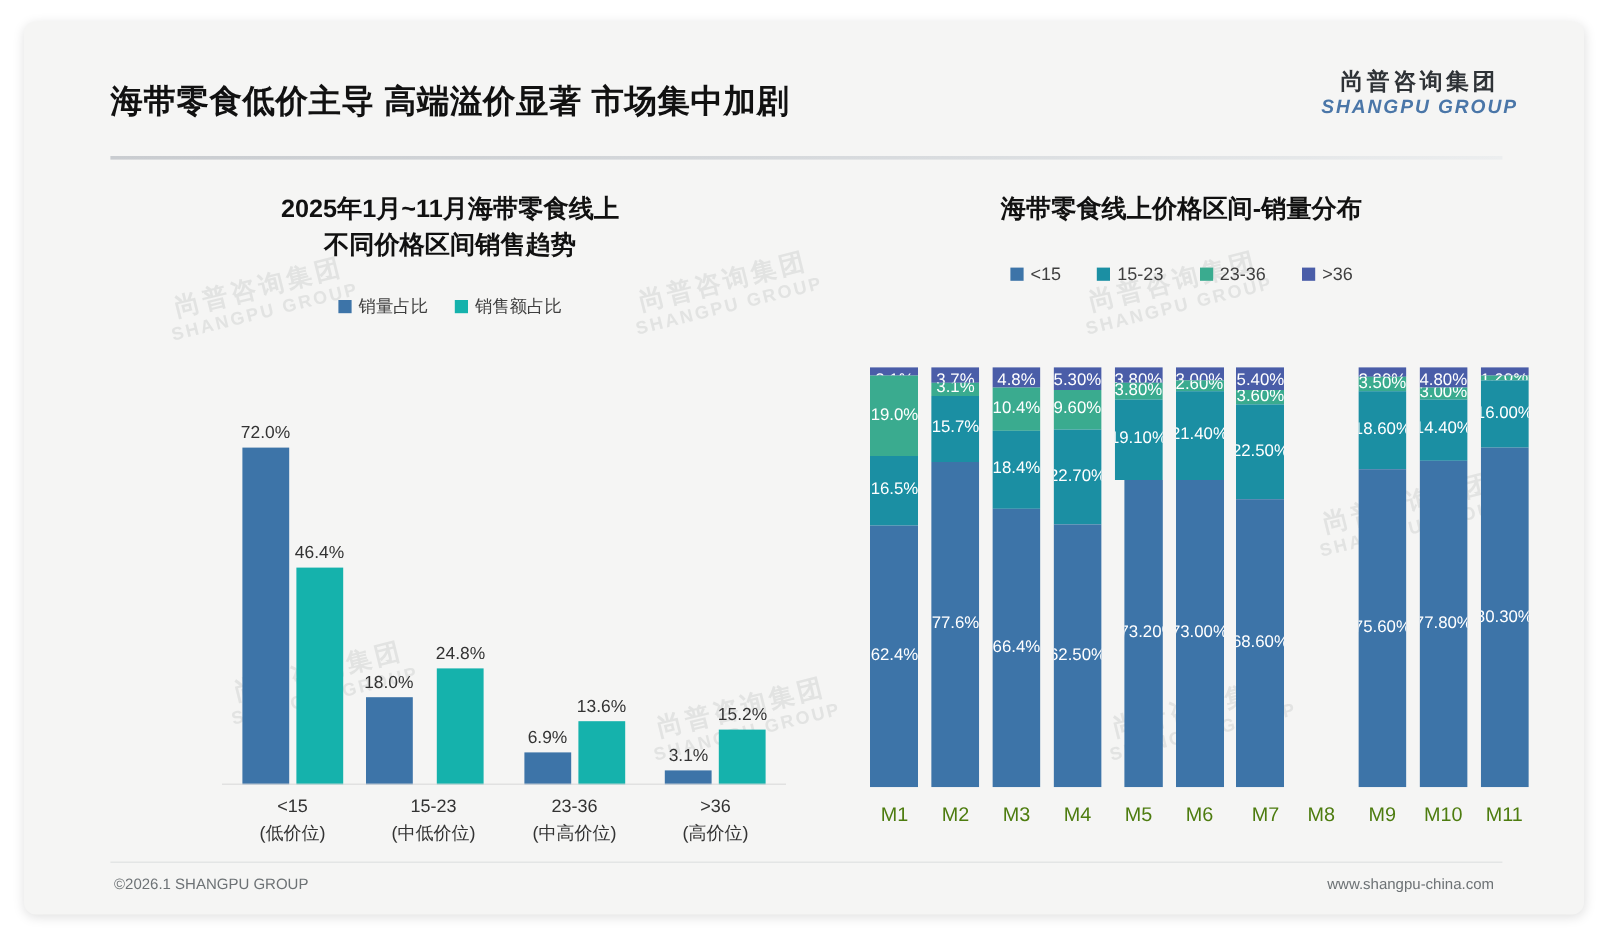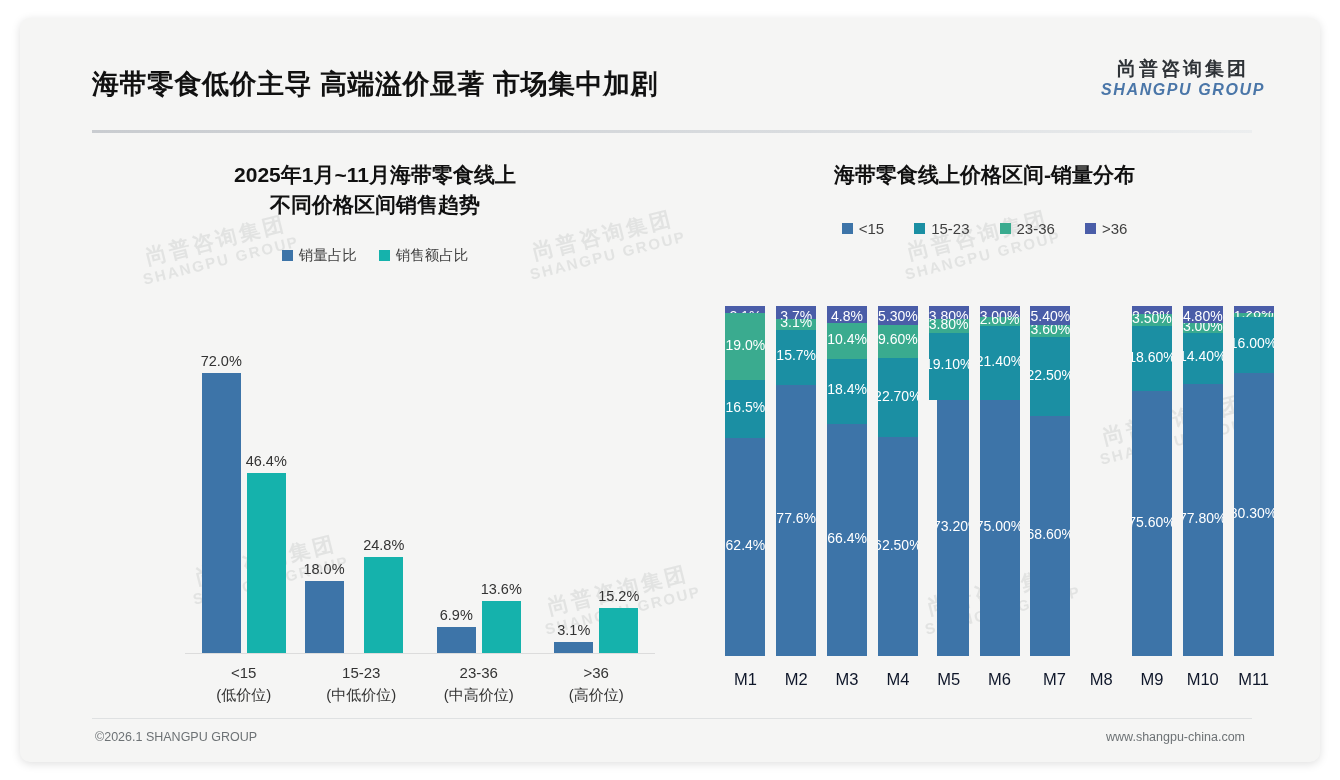--- a/index.html
+++ b/index.html
@@ -70,21 +70,21 @@
     flex-direction:column; overflow:hidden;
   }
   .seg { position:relative; width:100%; overflow:hidden; }
   .seg span {
     position:absolute; left:50%; transform:translateX(-50%);
     top:50%; margin-top:-10px;
     font-size:14px; color:#fff; white-space:nowrap;
   }
   .seg.top span { top:2px; margin-top:0; }
   #chart2-cats { position:absolute; left:28px; right:8px; top:524px; height:30px; }
-  .mcat { position:absolute; text-align:center; font-size:16.5px; color:#0f172a; width:50px; }
+  .mcat { position:absolute; text-align:center; font-size:16.5px; color:#4d7c0f; width:50px; }
   
   #footer-rule { position:absolute; left:72px; top:700px; width:1160px; height:1px; background:#dfe1e2; }
   #footer-left  { position:absolute; left:75px;  top:712px; font-size:12.5px; color:#6d7275; }
   #footer-right { position:absolute; right:75px; top:712px; font-size:12.5px; color:#6d7275; }
 </style>
 </head>
 <body>
 
 <div id="slide">
 
@@ -304,21 +304,21 @@
             <div class="seg top" style="flex: 0 0 3%; background: rgb(74, 93, 168);">
               <span>3.00%</span>
             </div>
             <div class="seg" style="flex: 0 0 2.6%; background: rgb(58, 171, 143);">
               <span>2.60%</span>
             </div>
             <div class="seg" style="flex: 0 0 21.4%; background: rgb(27, 143, 163);">
               <span>21.40%</span>
             </div>
             <div class="seg" style="flex: 0 0 73%; background: rgb(61, 116, 168);">
-              <span>75.00%</span>
+              <span>73.00%</span>
             </div>
           </div>
           <div class="sbar" style="left: 310.318px;">
             <div class="seg top" style="flex: 0 0 5.39461%; background: rgb(74, 93, 168);">
               <span>5.40%</span>
             </div>
             <div class="seg" style="flex: 0 0 3.5964%; background: rgb(58, 171, 143);">
               <span>3.60%</span>
             </div>
             <div class="seg" style="flex: 0 0 22.4775%; background: rgb(27, 143, 163);">

